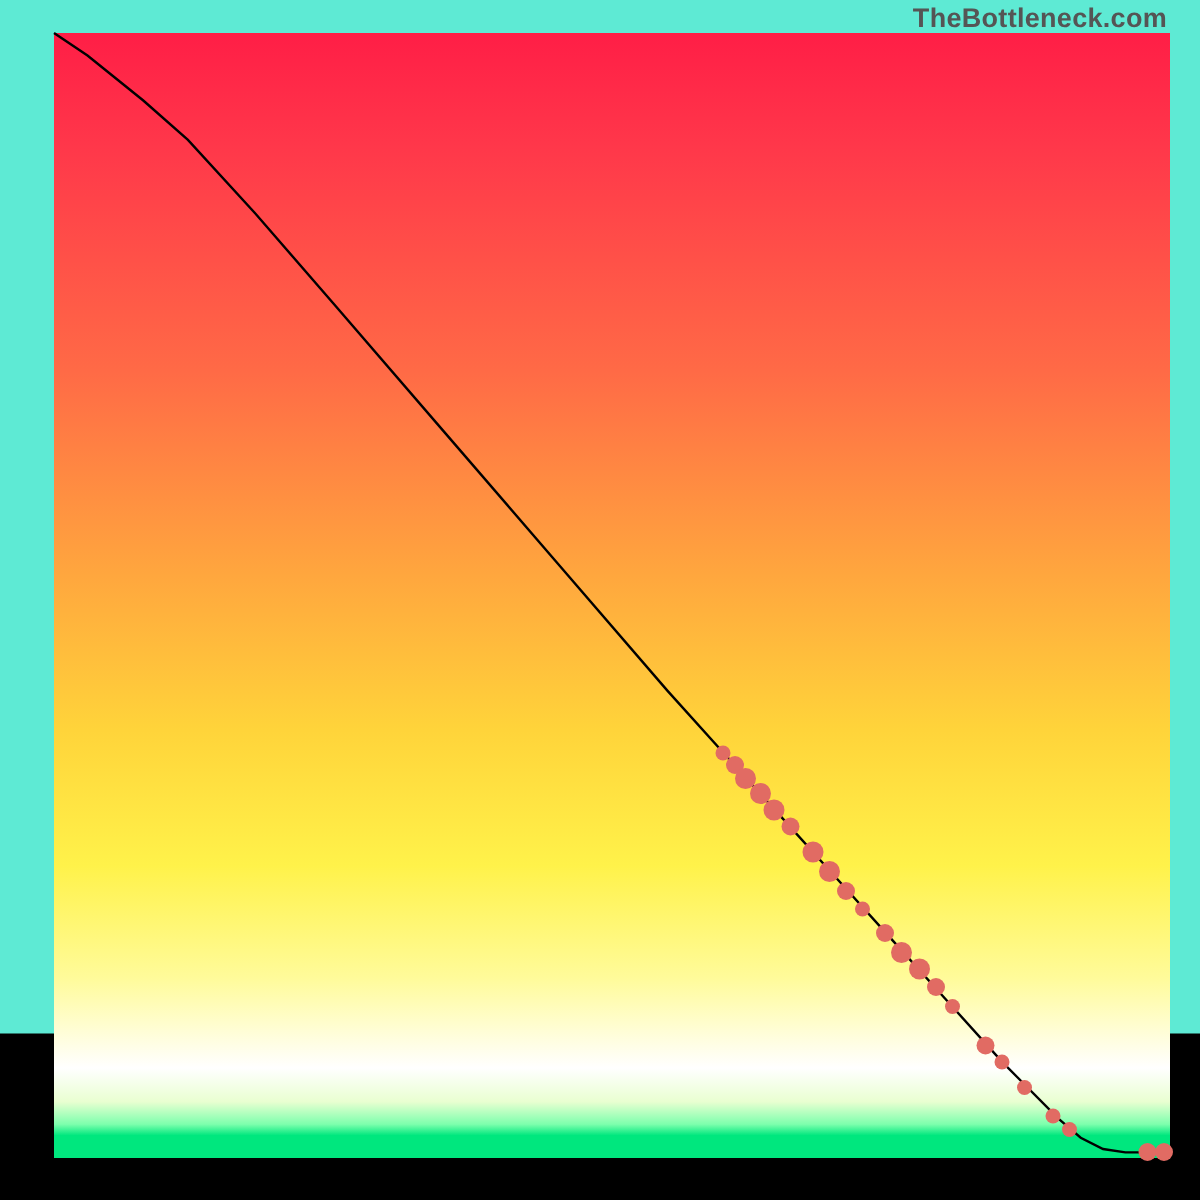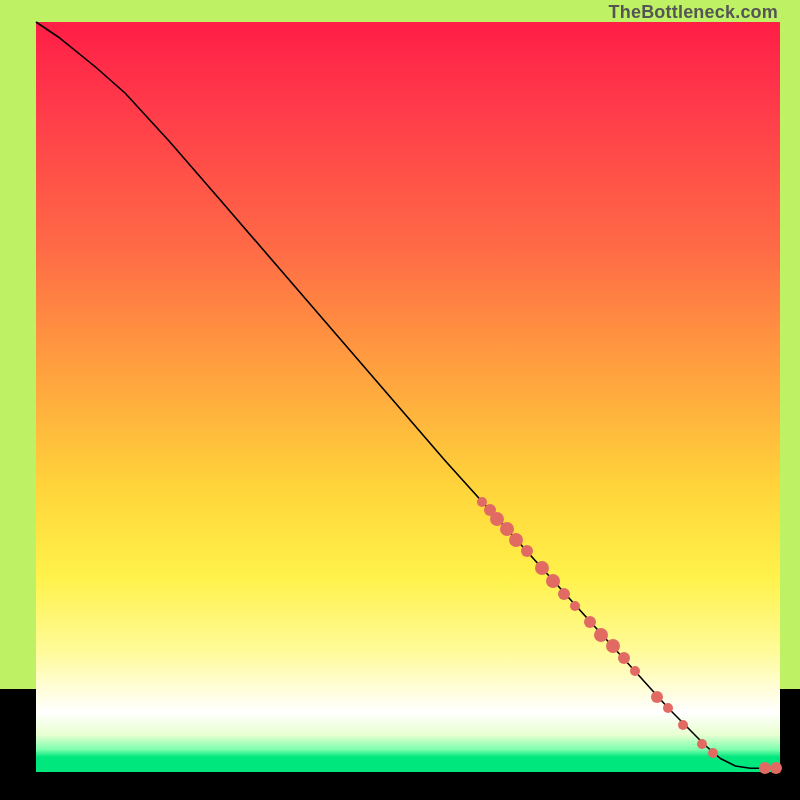--- a/index.html
+++ b/index.html
@@ -8,21 +8,21 @@
     width: 800px;
     height: 800px;
     background: #000000;
     overflow: hidden;
     font-family: Arial, Helvetica, sans-serif;
   }
   .stage {
     position: relative;
     width: 800px;
     height: 689px;
-    background: #bef264;
+    background: #5eead4;
   }
   .plot {
     position: absolute;
     left: 36px;
     top: 22px;
     width: 744px;
     height: 750px;
     
     background: linear-gradient(
       to bottom,

